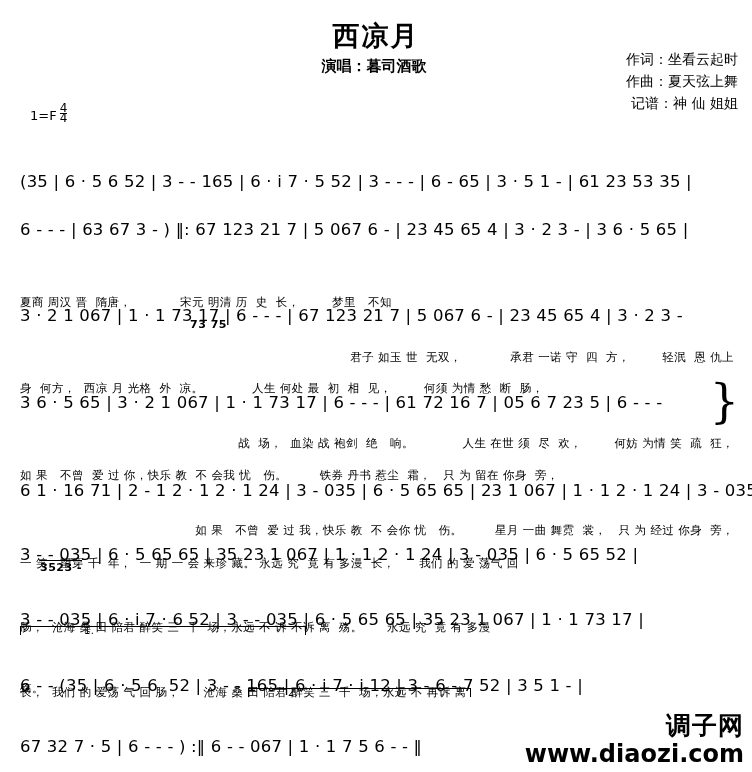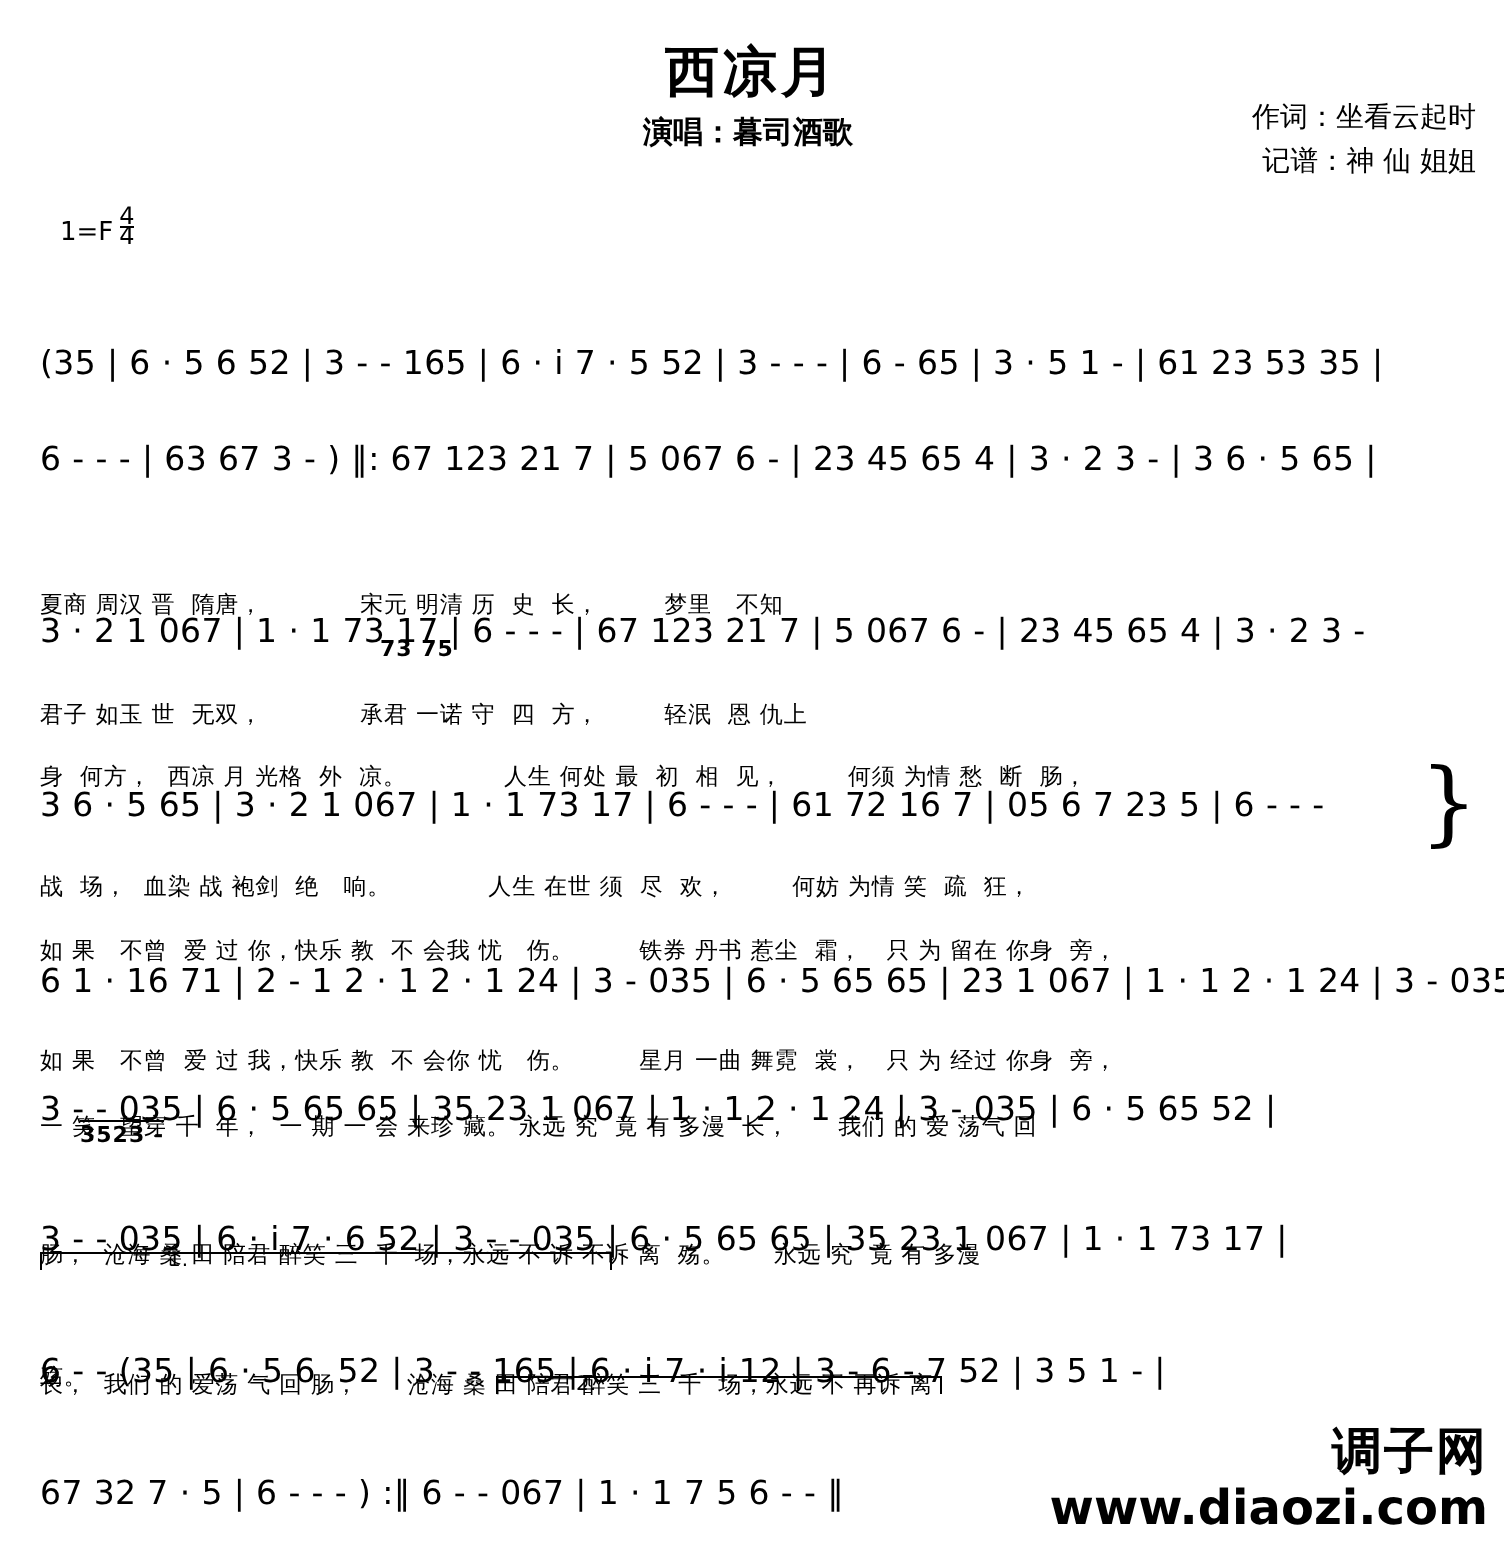--- a/index.html
+++ b/index.html
@@ -59,20 +59,21 @@
     font-size:11.5px;
     letter-spacing:0.4px;
     white-space:pre;
     margin-top:18px;
   }
   .lyric2{
     font-size:11.5px;
     letter-spacing:0.4px;
     white-space:pre;
     margin-top:2px;
+    text-align:right;
   }
   .small-over{
     font-size:11px;
     white-space:pre;
     letter-spacing:0.5px;
   }
 
   
   .wm{
     position:absolute;right:8px;bottom:4px;text-align:right;
@@ -94,20 +95,21 @@
 </head>
 <body>
 
 <div class="sheet">
 
   <div class="title">西凉月</div>
   <div class="singer">演唱：暮司酒歌</div>
 
   <div class="credits">
     <div>作词：坐看云起时</div>
+    <div>作曲：夏天弦上舞</div>
     <div>记谱：神 仙 姐姐</div>
   </div>
 
   <div class="keysig">
     <span>1=F</span><span class="frac"><b>4</b><b class="den">4</b></span>
   </div>
 
   <div class="line" style="top:134px;">
     <div class="notes">(35 | 6 · 5 6 52 | 3 - - 165 | 6 · i 7 · 5 52 | 3 - - - | 6 - 65 | 3 · 5 1 - | 61 23 53 35 |</div>
   </div>

